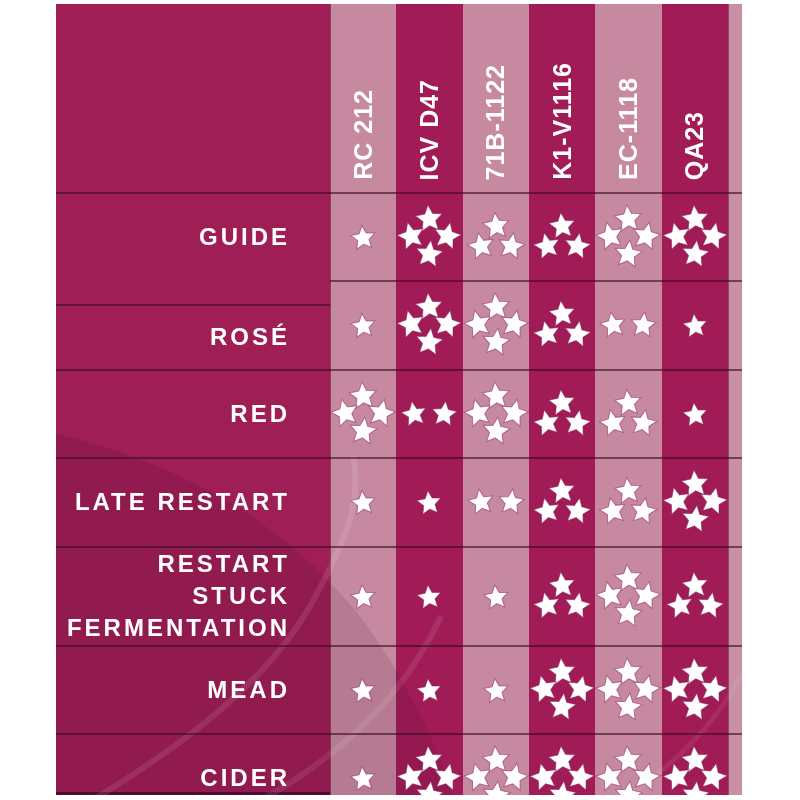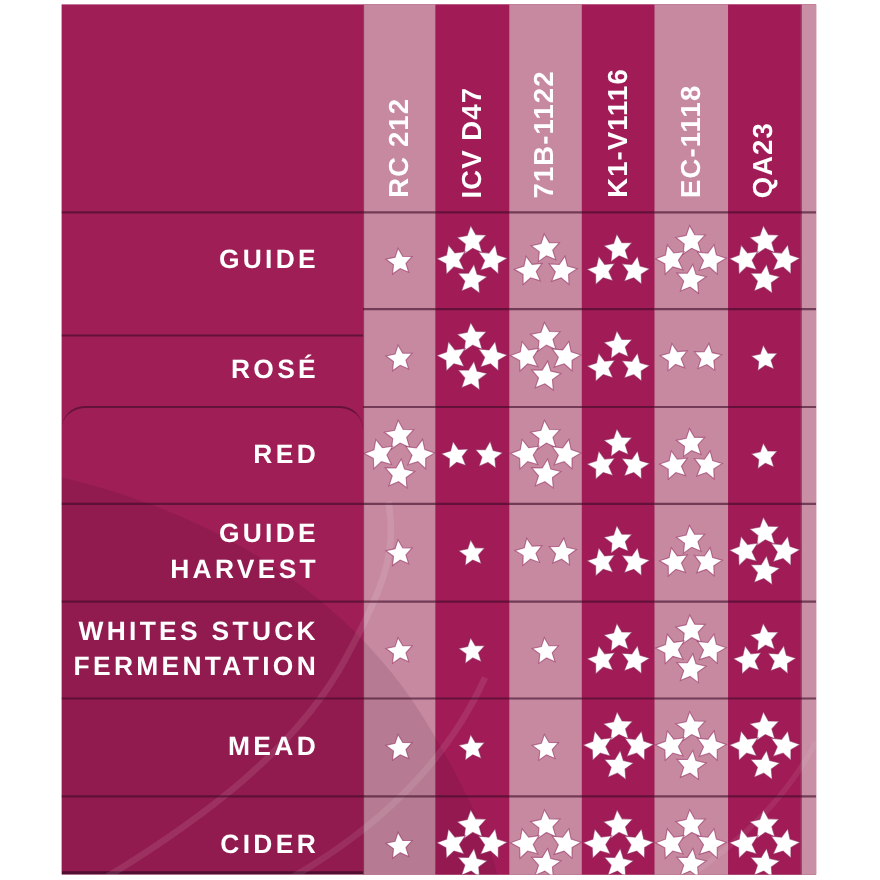--- a/index.html
+++ b/index.html
@@ -149,21 +149,21 @@
             <polygon points="-17.26,-12.80 -12.29,-5.55 -3.52,-6.10 -8.89,0.86 -5.65,9.03 -13.93,6.08 -20.70,11.68 -20.45,2.90 -27.87,-1.81 -19.44,-4.29" fill="#ffffff" stroke="#8d2157" stroke-width="1" stroke-opacity="0.55"></polygon>
             <polygon points="16.36,-12.93 19.13,-4.59 27.72,-2.70 20.64,2.51 21.50,11.26 14.35,6.14 6.30,9.66 8.96,1.28 3.12,-5.29 11.91,-5.35" fill="#ffffff" stroke="#8d2157" stroke-width="1" stroke-opacity="0.55"></polygon>
           </svg>
         </div>
         <div class="cell rating" aria-label="ROSÉ × QA23: 1 stars" style="grid-area: 3 / 7;">
           <svg viewBox="-33 -43 66 86">
             <polygon points="-1.31,-11.43 2.97,-4.14 11.42,-4.08 5.81,2.23 8.36,10.29 0.62,6.90 -6.25,11.83 -5.42,3.41 -12.23,-1.60 -3.97,-3.41" fill="#ffffff" stroke="#8d2157" stroke-width="1" stroke-opacity="0.55"></polygon>
           </svg>
         </div>
         <div class="cell" style="grid-area: 3 / 8;"></div>
-        <div class="cell rowlabel" style="grid-area: 4 / 1; border-radius: 21px;">RED</div>
+        <div class="cell rowlabel" style="grid-area: 4 / 1;">RED</div>
         <div class="cell rating" aria-label="RED × RC 212: 4 stars" style="grid-area: 4 / 2;">
           <svg viewBox="-33 -43 66 86">
             <polygon points="-1.22,-31.95 3.43,-23.70 12.89,-23.47 6.48,-16.50 9.18,-7.43 0.58,-11.38 -7.21,-6.00 -6.12,-15.40 -13.64,-21.15 -4.36,-23.02" fill="#ffffff" stroke="#8d2157" stroke-width="1" stroke-opacity="0.55"></polygon>
             <polygon points="-21.39,-14.58 -15.51,-7.17 -6.13,-8.42 -11.37,-0.54 -7.28,8.00 -16.39,5.45 -23.24,11.98 -23.64,2.52 -31.97,-1.98 -23.09,-5.27" fill="#ffffff" stroke="#8d2157" stroke-width="1" stroke-opacity="0.55"></polygon>
             <polygon points="20.91,-14.69 22.94,-5.45 31.92,-2.46 23.76,2.32 23.69,11.79 16.62,5.50 7.60,8.37 11.39,-0.30 5.88,-8.00 15.30,-7.08" fill="#ffffff" stroke="#8d2157" stroke-width="1" stroke-opacity="0.55"></polygon>
             <polygon points="1.71,3.10 4.54,12.14 13.74,14.33 6.03,19.81 6.79,29.24 -0.81,23.60 -9.55,27.24 -6.53,18.27 -12.69,11.08 -3.22,11.18" fill="#ffffff" stroke="#8d2157" stroke-width="1" stroke-opacity="0.55"></polygon>
           </svg>
         </div>
         <div class="cell rating" aria-label="RED × ICV D47: 2 stars" style="grid-area: 4 / 3;">
           <svg viewBox="-33 -43 66 86">
@@ -192,21 +192,21 @@
             <polygon points="-17.81,-4.20 -12.39,3.14 -3.31,2.25 -8.62,9.67 -4.97,18.03 -13.67,15.27 -20.49,21.33 -20.55,12.21 -28.43,7.59 -19.77,4.71" fill="#ffffff" stroke="#8d2157" stroke-width="1" stroke-opacity="0.55"></polygon>
             <polygon points="17.34,-4.29 19.61,4.55 28.37,7.12 20.66,12.01 20.92,21.13 13.89,15.32 5.29,18.38 8.65,9.89 3.08,2.66 12.19,3.24" fill="#ffffff" stroke="#8d2157" stroke-width="1" stroke-opacity="0.55"></polygon>
           </svg>
         </div>
         <div class="cell rating" aria-label="RED × QA23: 1 stars" style="grid-area: 4 / 7;">
           <svg viewBox="-33 -43 66 86">
             <polygon points="-1.31,-11.43 2.97,-4.14 11.42,-4.08 5.81,2.23 8.36,10.29 0.62,6.90 -6.25,11.83 -5.42,3.41 -12.23,-1.60 -3.97,-3.41" fill="#ffffff" stroke="#8d2157" stroke-width="1" stroke-opacity="0.55"></polygon>
           </svg>
         </div>
         <div class="cell" style="grid-area: 4 / 8;"></div>
-        <div class="cell rowlabel" style="grid-area: 5 / 1;">GUIDE HARVEST</div>
+        <div class="cell rowlabel" style="grid-area: 5 / 1;">LATE RESTART</div>
         <div class="cell rating" aria-label="LATE HARVEST × RC 212: 1 stars" style="grid-area: 5 / 2;">
           <svg viewBox="-33 -43 66 86">
             <polygon points="-1.31,-11.43 2.97,-4.14 11.42,-4.08 5.81,2.23 8.36,10.29 0.62,6.90 -6.25,11.83 -5.42,3.41 -12.23,-1.60 -3.97,-3.41" fill="#ffffff" stroke="#8d2157" stroke-width="1" stroke-opacity="0.55"></polygon>
           </svg>
         </div>
         <div class="cell rating" aria-label="LATE HARVEST × ICV D47: 1 stars" style="grid-area: 5 / 3;">
           <svg viewBox="-33 -43 66 86">
             <polygon points="-1.31,-11.43 2.97,-4.14 11.42,-4.08 5.81,2.23 8.36,10.29 0.62,6.90 -6.25,11.83 -5.42,3.41 -12.23,-1.60 -3.97,-3.41" fill="#ffffff" stroke="#8d2157" stroke-width="1" stroke-opacity="0.55"></polygon>
           </svg>
         </div>
@@ -232,21 +232,21 @@
         </div>
         <div class="cell rating" aria-label="LATE HARVEST × QA23: 4 stars" style="grid-area: 5 / 7;">
           <svg viewBox="-33 -43 66 86">
             <polygon points="-1.22,-31.95 3.43,-23.70 12.89,-23.47 6.48,-16.50 9.18,-7.43 0.58,-11.38 -7.21,-6.00 -6.12,-15.40 -13.64,-21.15 -4.36,-23.02" fill="#ffffff" stroke="#8d2157" stroke-width="1" stroke-opacity="0.55"></polygon>
             <polygon points="-21.39,-14.58 -15.51,-7.17 -6.13,-8.42 -11.37,-0.54 -7.28,8.00 -16.39,5.45 -23.24,11.98 -23.64,2.52 -31.97,-1.98 -23.09,-5.27" fill="#ffffff" stroke="#8d2157" stroke-width="1" stroke-opacity="0.55"></polygon>
             <polygon points="20.91,-14.69 22.94,-5.45 31.92,-2.46 23.76,2.32 23.69,11.79 16.62,5.50 7.60,8.37 11.39,-0.30 5.88,-8.00 15.30,-7.08" fill="#ffffff" stroke="#8d2157" stroke-width="1" stroke-opacity="0.55"></polygon>
             <polygon points="1.71,3.10 4.54,12.14 13.74,14.33 6.03,19.81 6.79,29.24 -0.81,23.60 -9.55,27.24 -6.53,18.27 -12.69,11.08 -3.22,11.18" fill="#ffffff" stroke="#8d2157" stroke-width="1" stroke-opacity="0.55"></polygon>
           </svg>
         </div>
         <div class="cell" style="grid-area: 5 / 8;"></div>
-        <div class="cell rowlabel" style="grid-area: 6 / 1;">WHITES STUCK FERMENTATION</div>
+        <div class="cell rowlabel" style="grid-area: 6 / 1;">RESTART STUCK FERMENTATION</div>
         <div class="cell rating" aria-label="RESTART STUCK FERMENTATION × RC 212: 1 stars" style="grid-area: 6 / 2;">
           <svg viewBox="-33 -43 66 86">
             <polygon points="-1.31,-11.43 2.97,-4.14 11.42,-4.08 5.81,2.23 8.36,10.29 0.62,6.90 -6.25,11.83 -5.42,3.41 -12.23,-1.60 -3.97,-3.41" fill="#ffffff" stroke="#8d2157" stroke-width="1" stroke-opacity="0.55"></polygon>
           </svg>
         </div>
         <div class="cell rating" aria-label="RESTART STUCK FERMENTATION × ICV D47: 1 stars" style="grid-area: 6 / 3;">
           <svg viewBox="-33 -43 66 86">
             <polygon points="-1.31,-11.43 2.97,-4.14 11.42,-4.08 5.81,2.23 8.36,10.29 0.62,6.90 -6.25,11.83 -5.42,3.41 -12.23,-1.60 -3.97,-3.41" fill="#ffffff" stroke="#8d2157" stroke-width="1" stroke-opacity="0.55"></polygon>
           </svg>
         </div>

